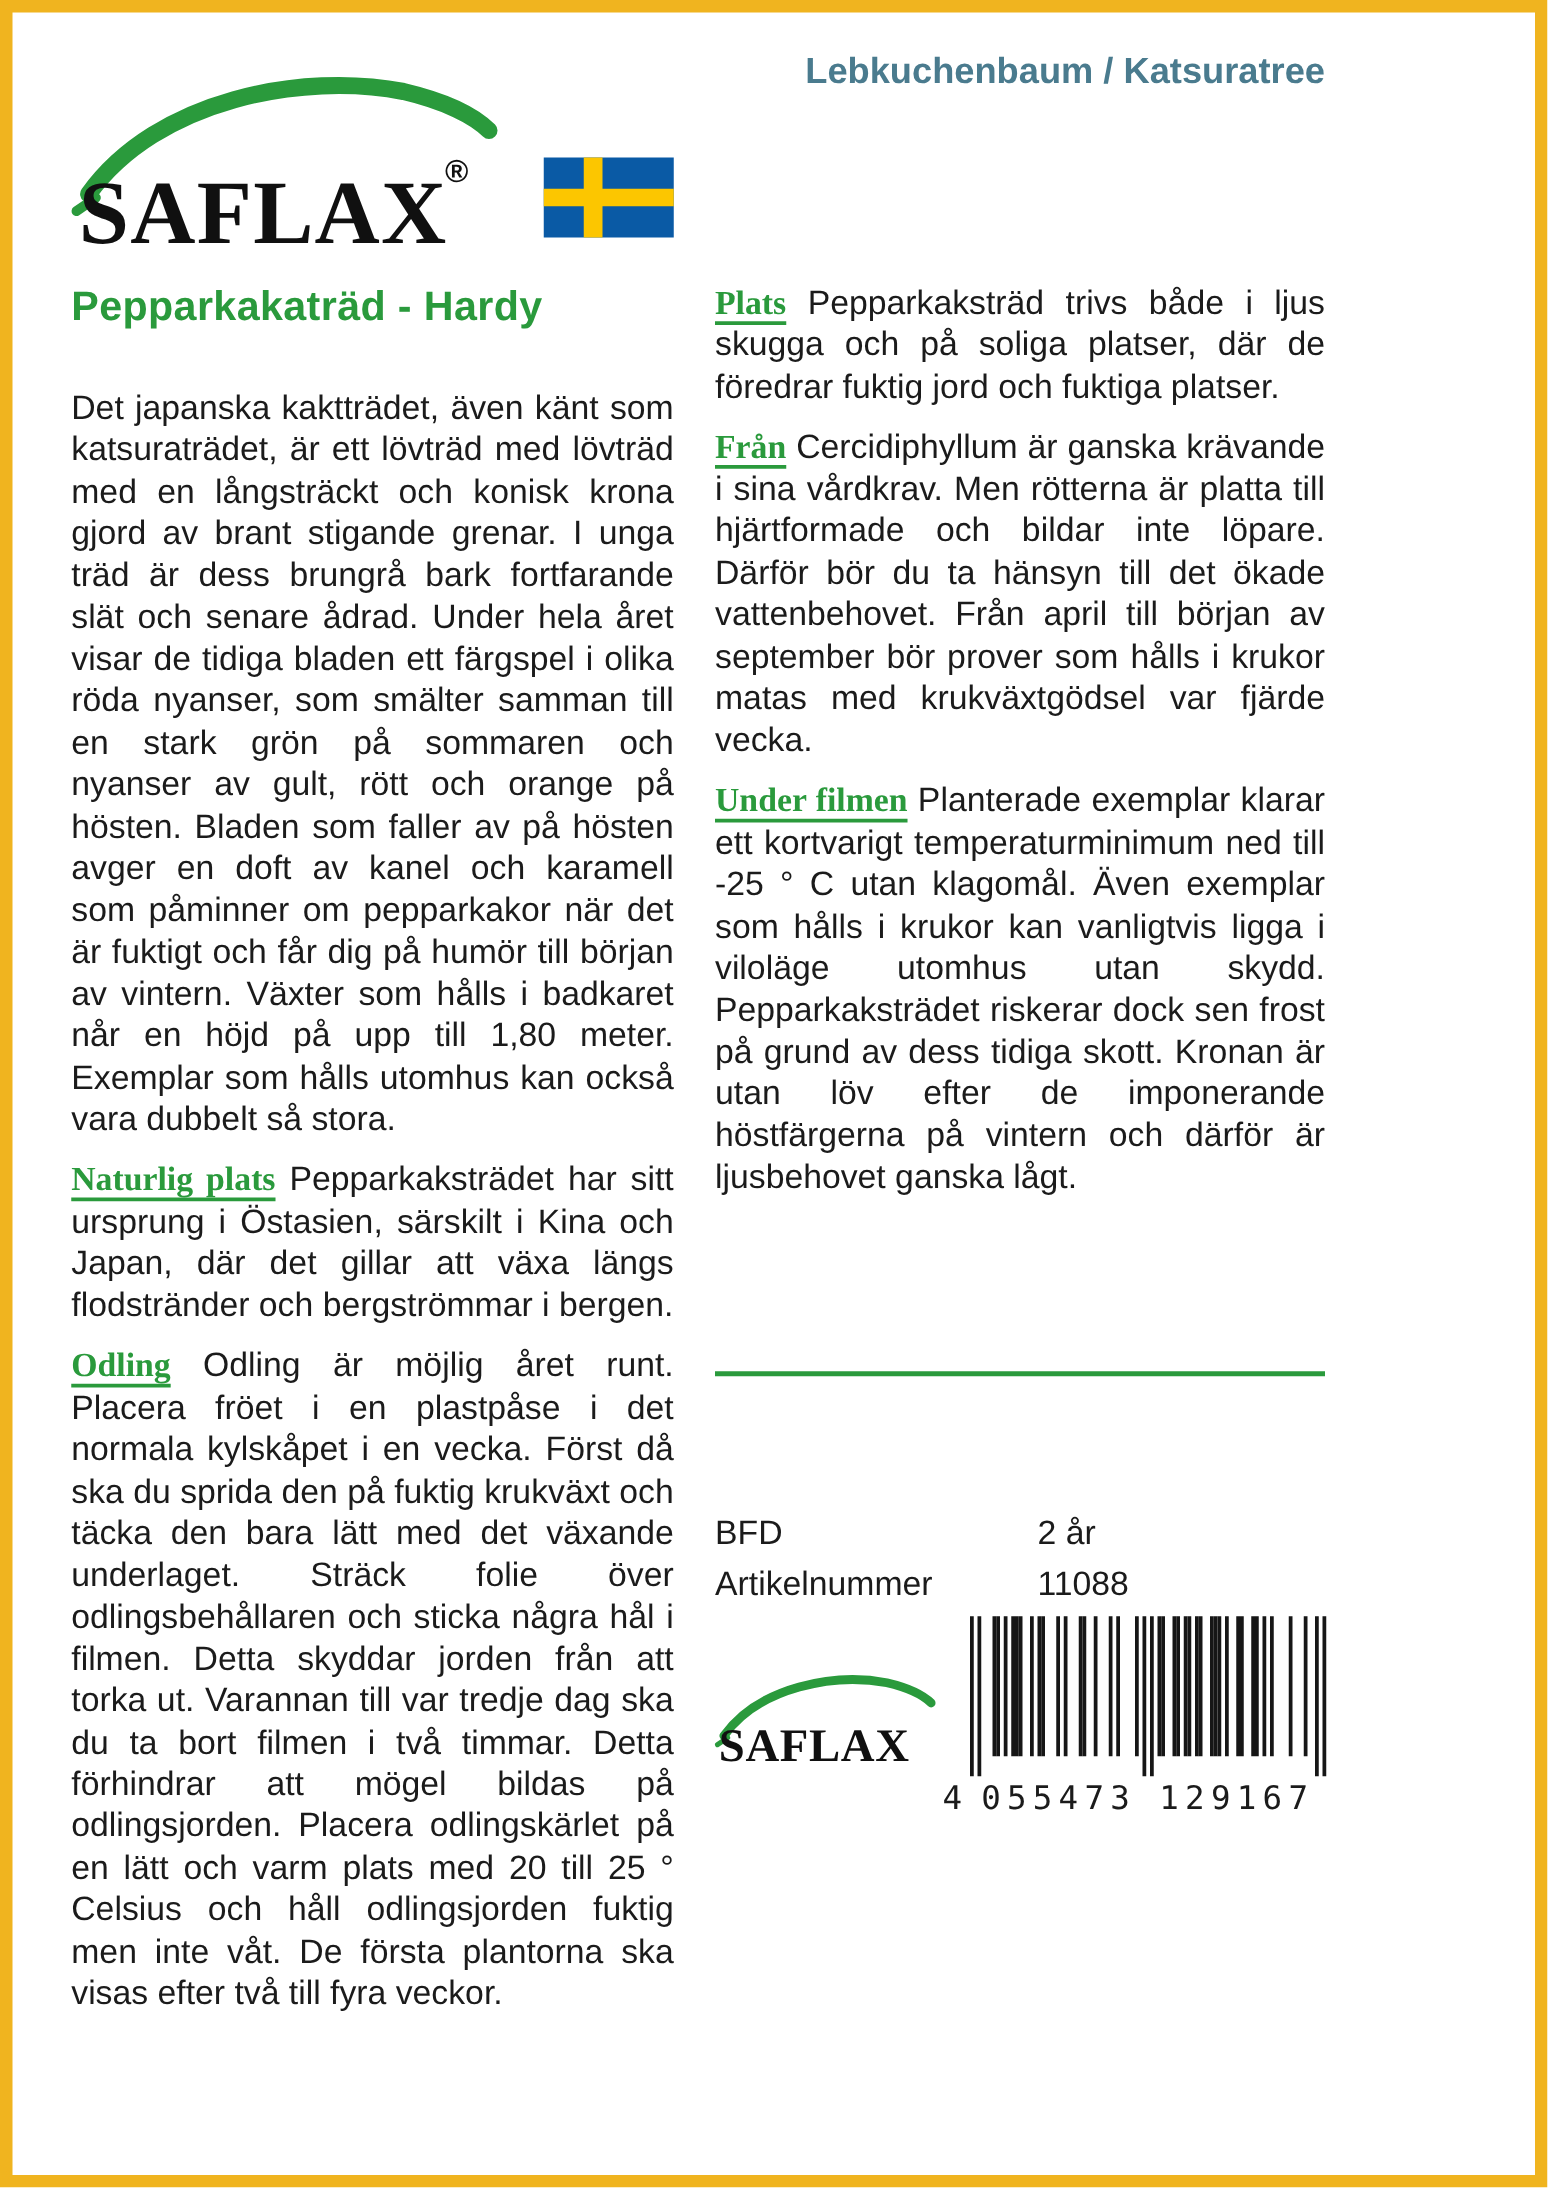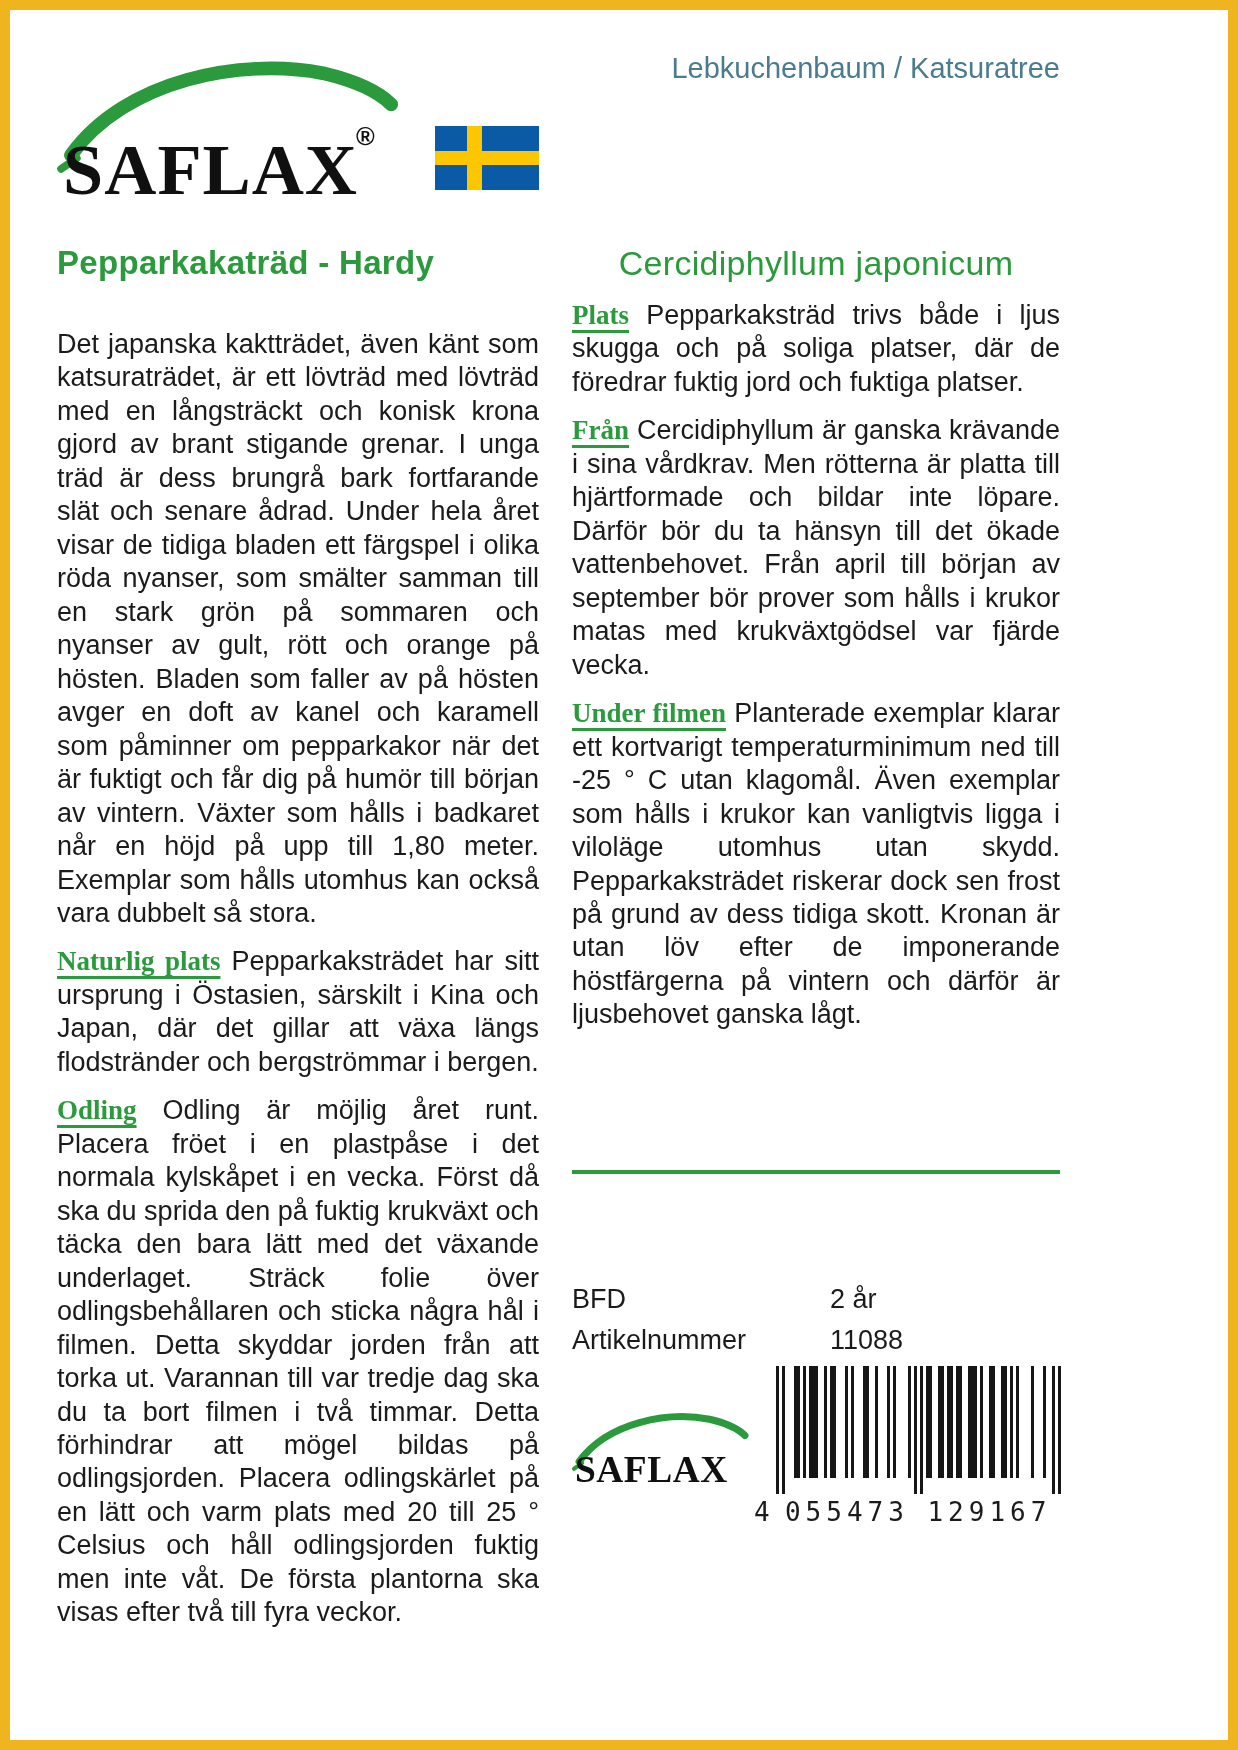--- a/index.html
+++ b/index.html
@@ -29,26 +29,27 @@
   .brand-row{display:flex;align-items:flex-end;}
   .logo-big{width:352px;height:166px;overflow:visible;}
   .logo-arc{fill:none;stroke:var(--green);stroke-width:14;stroke-linecap:round;}
   .logo-arc.dash{stroke-width:8;}
   .logo-text{font-family:"Liberation Serif",serif;font-weight:bold;font-size:74px;fill:#101010;letter-spacing:1px;}
   .logo-reg{font-family:"Liberation Sans",sans-serif;font-weight:bold;font-size:26px;fill:#101010;}
   .flag{position:relative;width:104px;height:64px;background:var(--flag-blue);margin:0 0 16px 26px;flex:none;}
   .flag .v{position:absolute;top:0;bottom:0;left:32px;width:15px;background:var(--flag-yellow);}
   .flag .h{position:absolute;left:0;right:0;top:25px;height:14px;background:var(--flag-yellow);}
   .header-title{
-    margin-left:auto;margin-top:12px;
+    margin-left:auto;margin-top:1px;
     font-size:29px;color:var(--teal);
     white-space:nowrap;
-  }
-  
-  .cols{display:flex;gap:33px;margin-top:38px;}
+    font-weight:bold;
+  }
+  
+  .cols{display:flex;gap:33px;margin-top:20px;}
   .col-left{width:482px;flex:none;}
   .col-right{width:488px;flex:none;}
   h1.product-title{
     font-size:33px;font-weight:bold;color:var(--green);
     margin-bottom:46px;letter-spacing:0.3px;
   }
   h2.latin-name{
     font-size:34px;font-weight:normal;color:var(--green);
     text-align:center;margin-bottom:16px;letter-spacing:0.3px;
   }
@@ -125,21 +126,20 @@
         <span>Pepparkaksträdet har sitt ursprung i Östasien, särskilt i Kina och Japan, där det gillar att växa längs flodstränder och bergströmmar i bergen.</span>
       </p>
 
       <p class="body-p">
         <span class="green-label">Odling</span>
         <span>Odling är möjlig året runt. Placera fröet i en plastpåse i det normala kylskåpet i en vecka. Först då ska du sprida den på fuktig krukväxt och täcka den bara lätt med det växande underlaget. Sträck folie över odlingsbehållaren och sticka några hål i filmen. Detta skyddar jorden från att torka ut. Varannan till var tredje dag ska du ta bort filmen i två timmar. Detta förhindrar att mögel bildas på odlingsjorden. Placera odlingskärlet på en lätt och varm plats med 20 till 25 ° Celsius och håll odlingsjorden fuktig men inte våt. De första plantorna ska visas efter två till fyra veckor.</span>
       </p>
     </section>
 
     <section class="col-right">
-      <h2 class="latin-name">Cercidiphyllum japonicum</h2>
 
       <p class="body-p">
         <span class="green-label">Plats</span>
         <span>Pepparkaksträd trivs både i ljus skugga och på soliga platser, där de föredrar fuktig jord och fuktiga platser.</span>
       </p>
 
       <p class="body-p">
         <span class="green-label">Från</span>
         <span>Cercidiphyllum är ganska krävande i sina vårdkrav. Men rötterna är platta till hjärtformade och bildar inte löpare. Därför bör du ta hänsyn till det ökade vattenbehovet. Från april till början av september bör prover som hålls i krukor matas med krukväxtgödsel var fjärde vecka.</span>
       </p>

